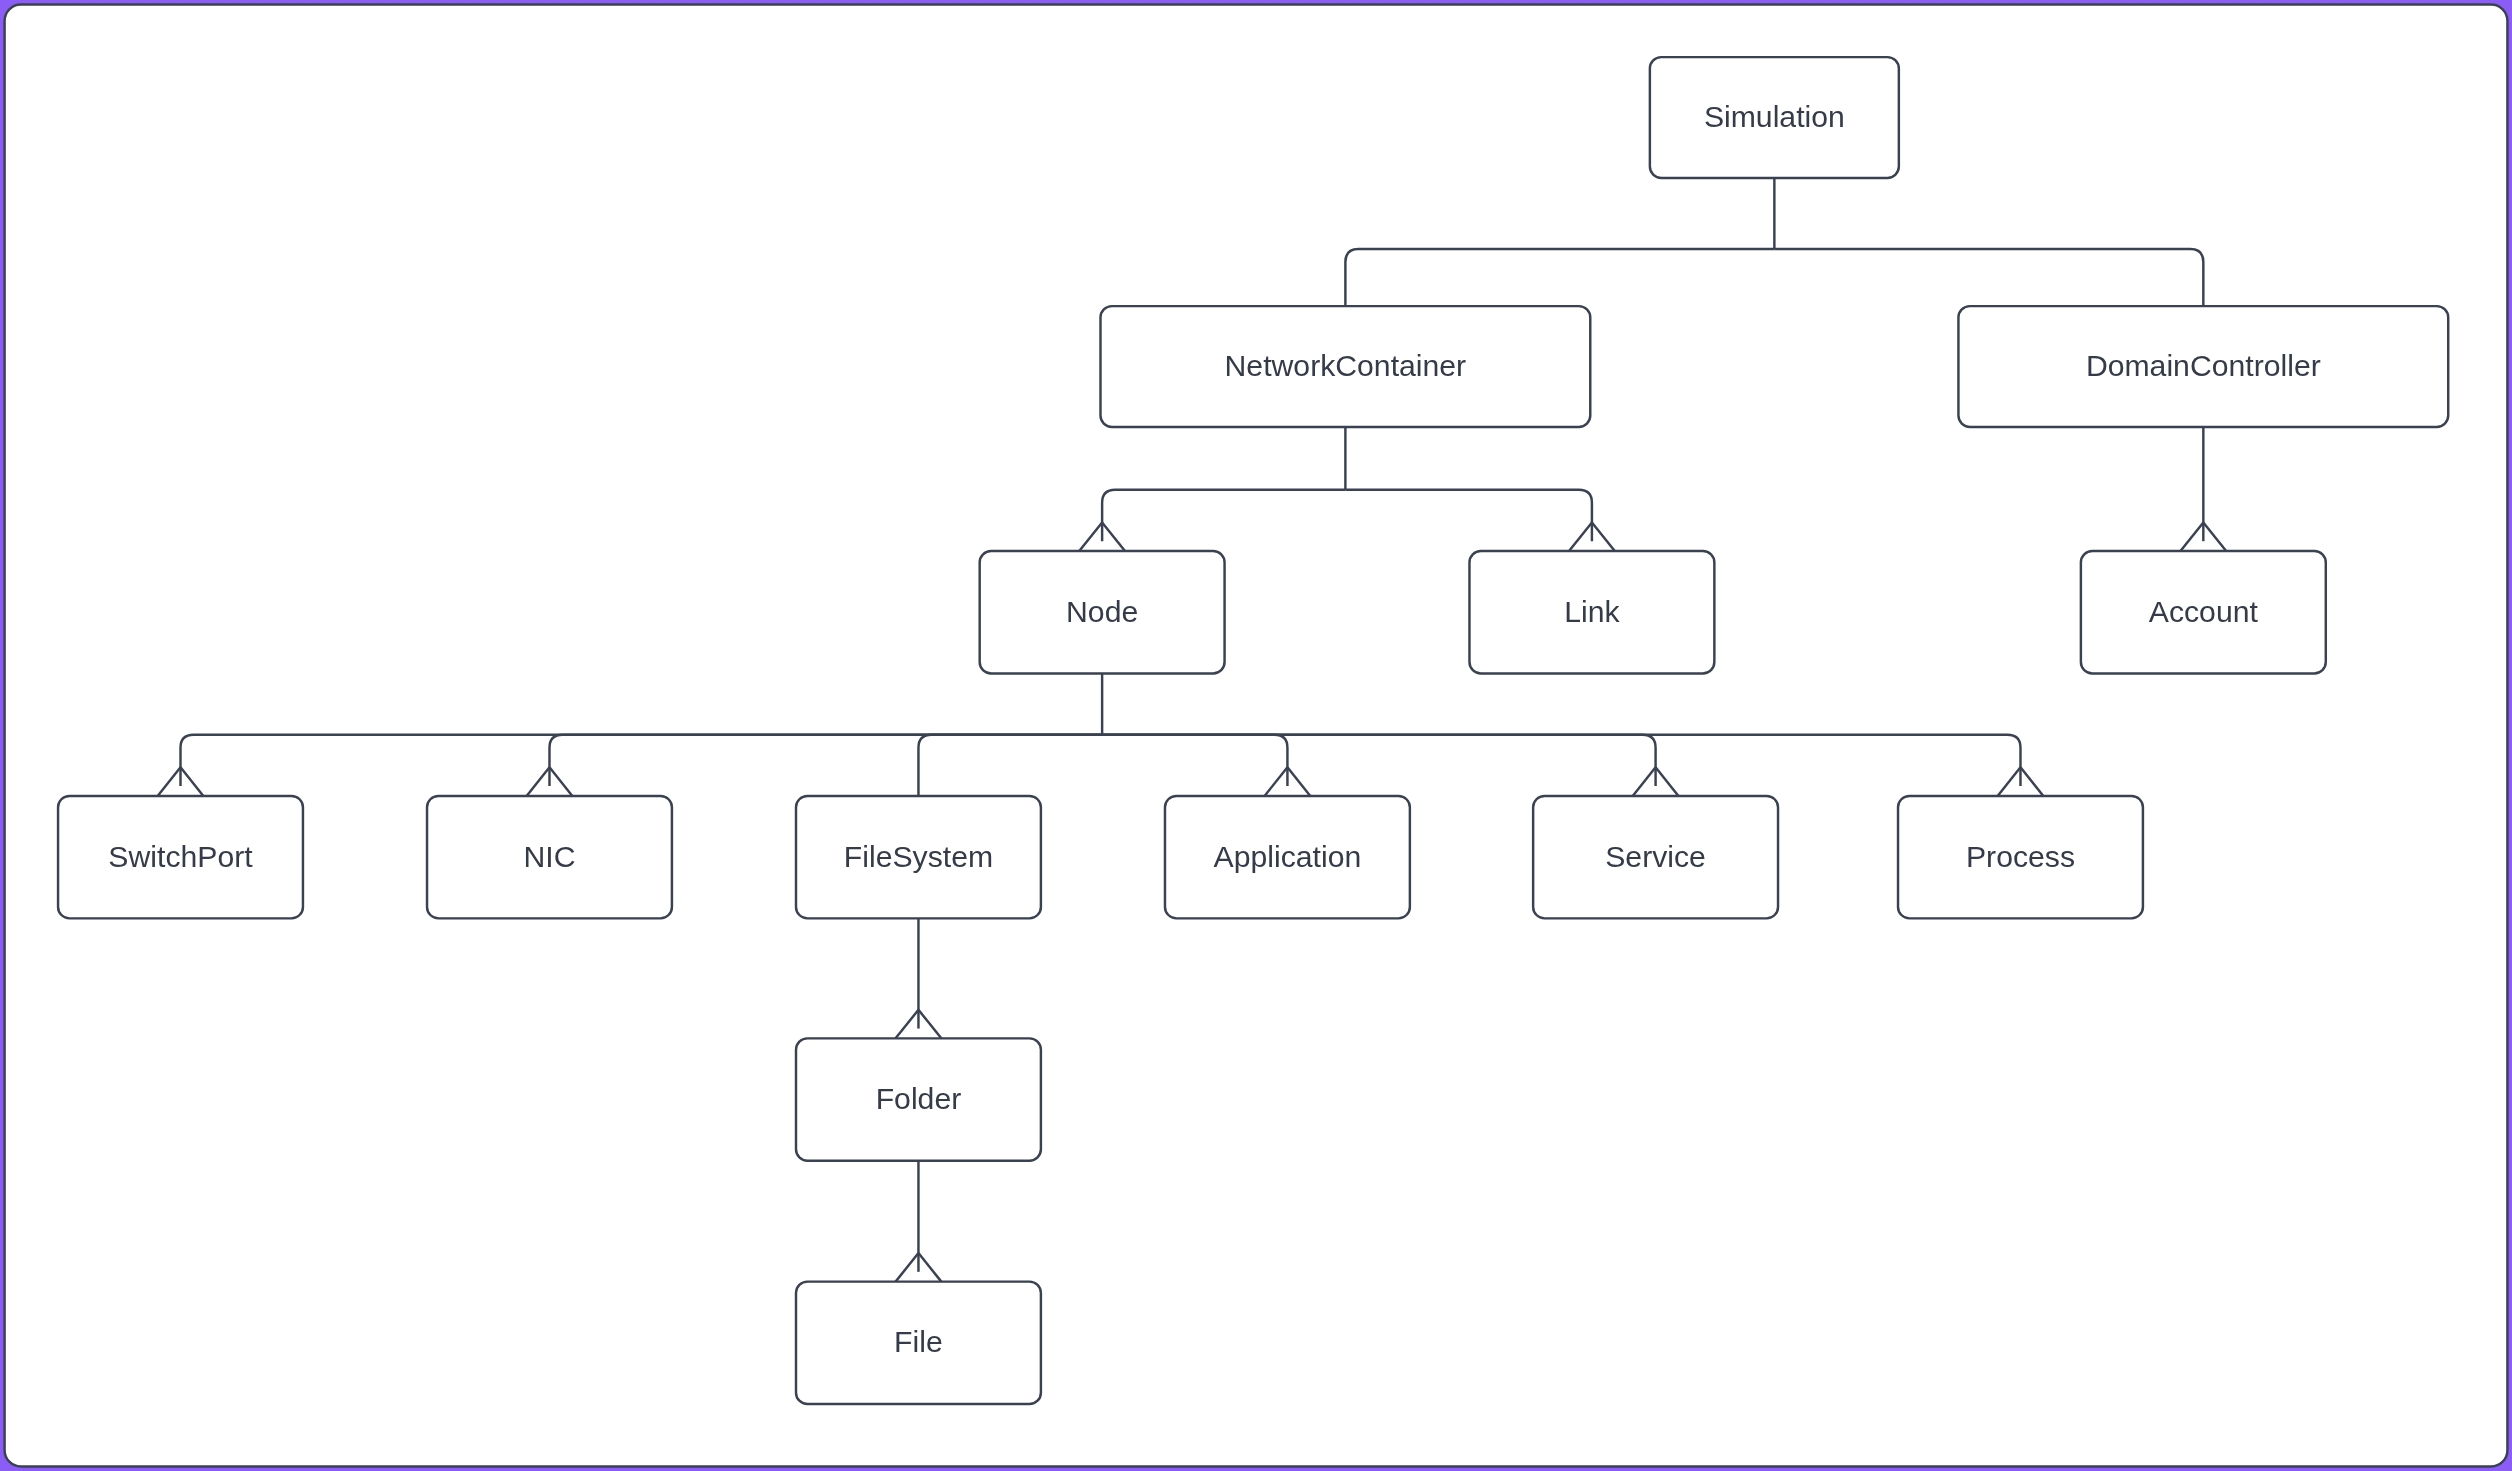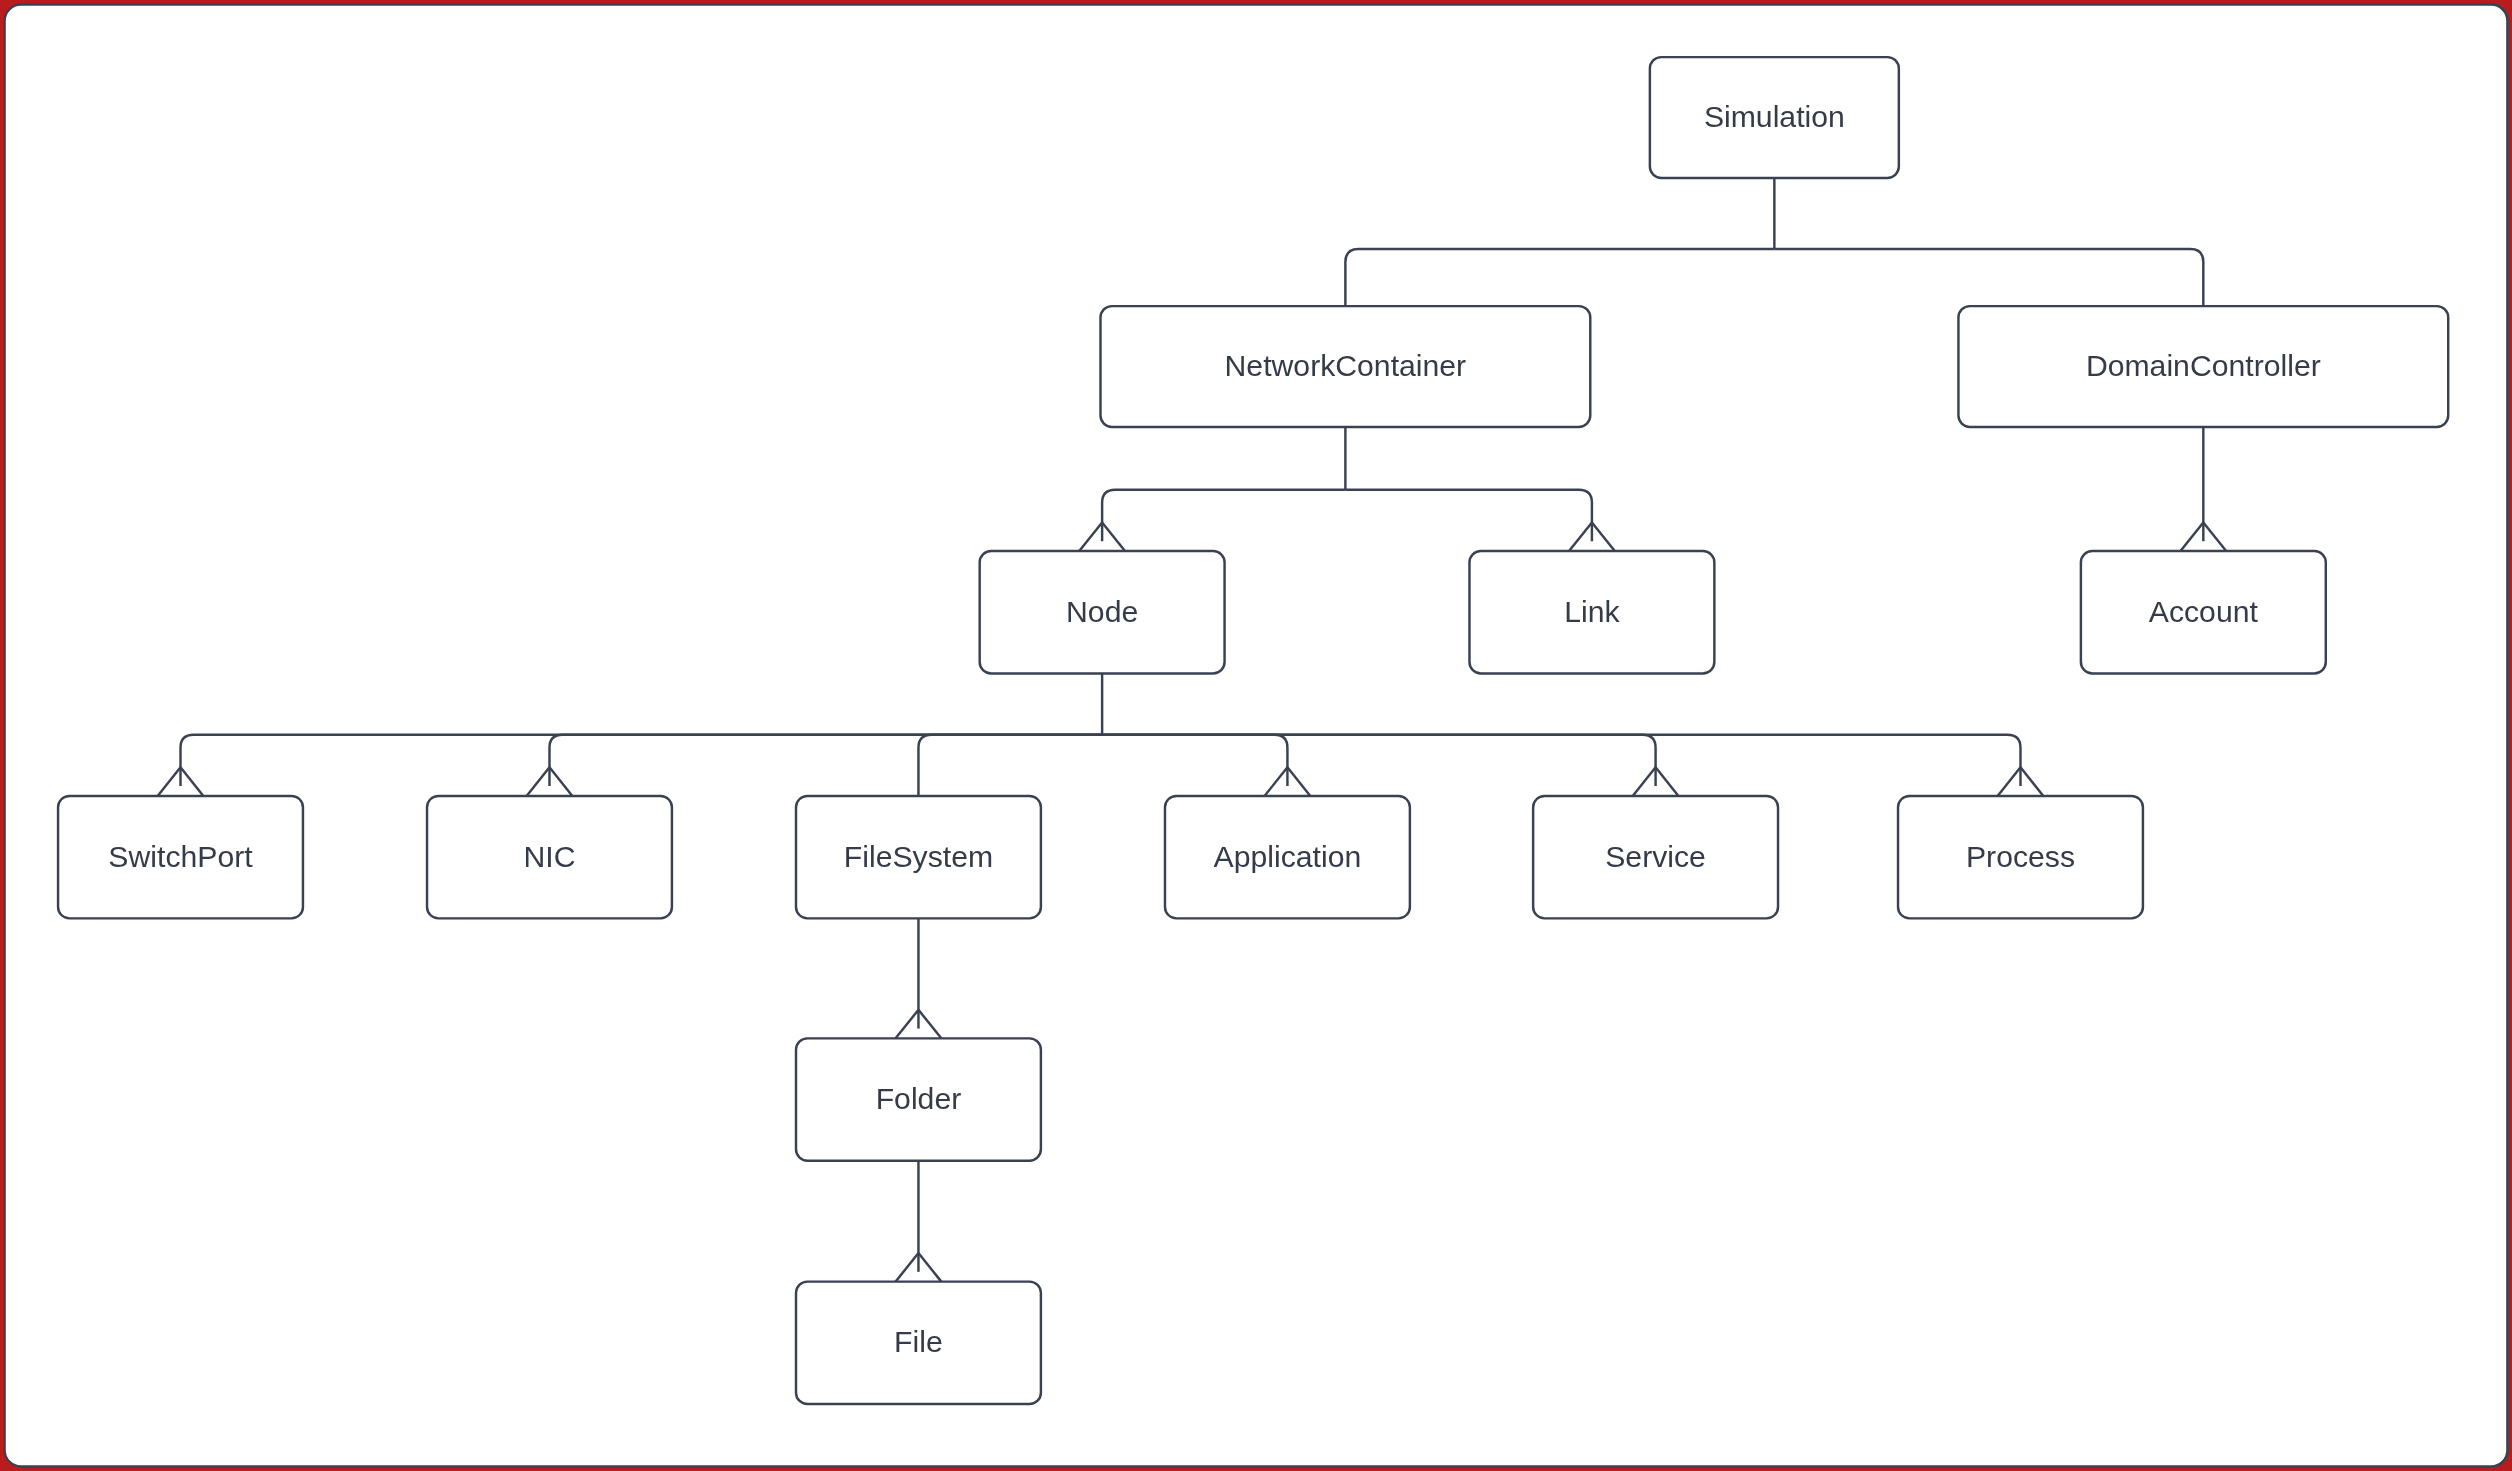--- a/index.html
+++ b/index.html
@@ -10,21 +10,21 @@
   body {
     width: 2512px;
     height: 1471px;
     font-family: "Liberation Sans", sans-serif;
     overflow: hidden;
   }
   #diagram-root {
     position: relative;
     width: 2512px;
     height: 1471px;
-    background: #b91c1c;
+    background: #8b5cf6;
   }
   svg#canvas {
     display: block;
     width: 2512px;
     height: 1471px;
   }
   .frame-rect {
     fill: #ffffff;
     stroke: #3a4150;
     stroke-width: 3;

